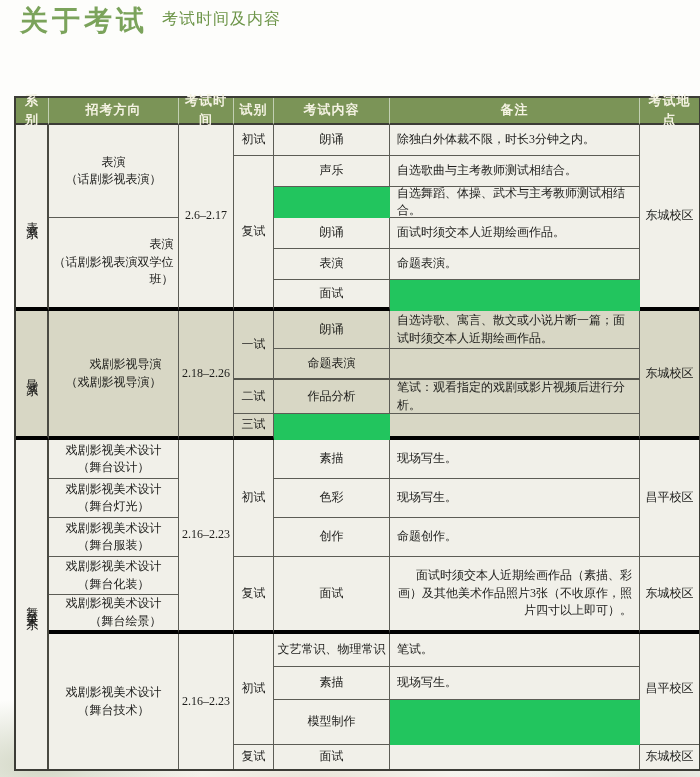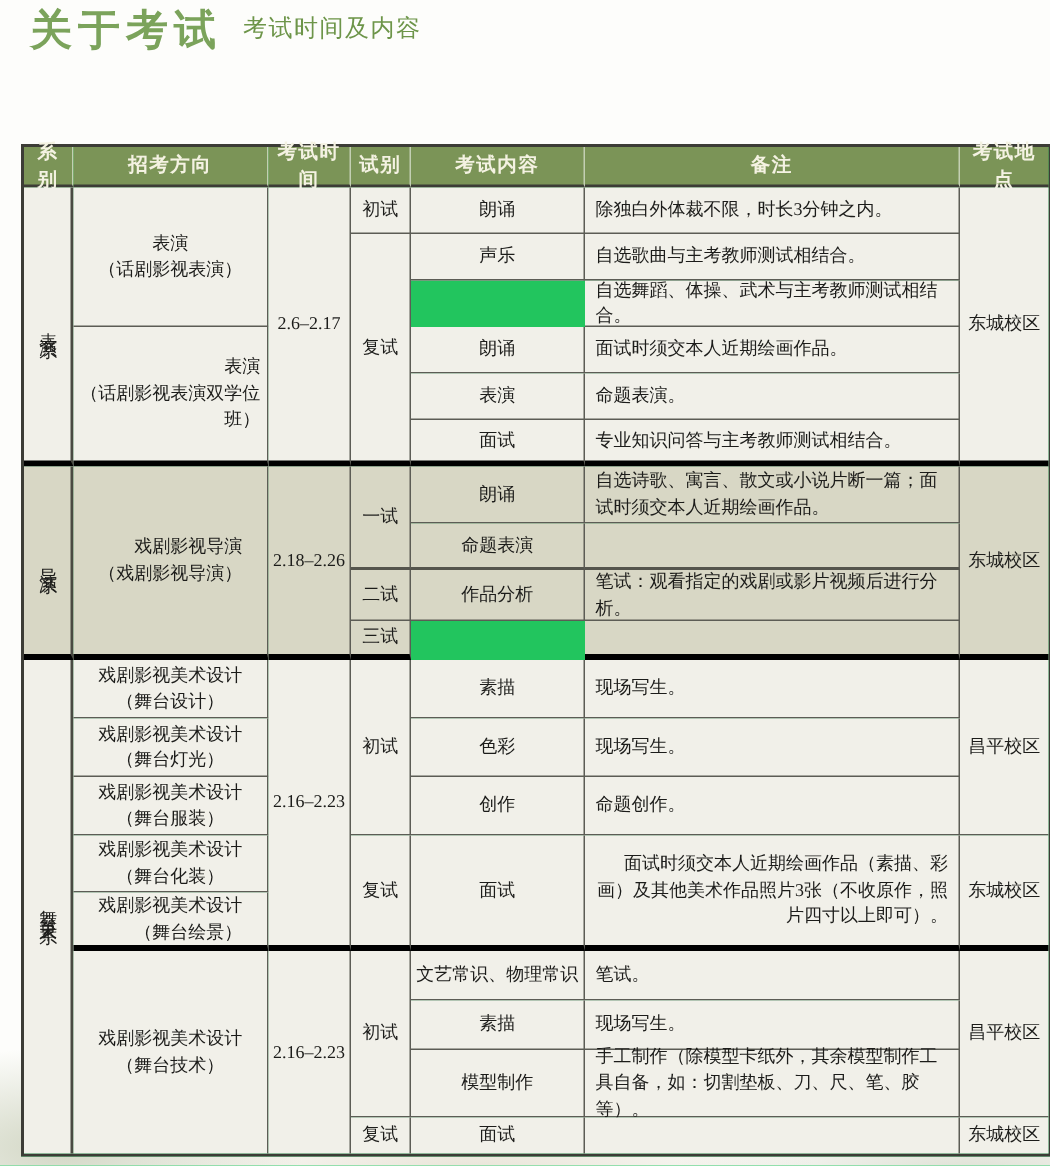--- a/index.html
+++ b/index.html
@@ -98,21 +98,20 @@
   <div class="cell" style="grid-area:2/5/3/6">朗诵</div>
   <div class="cell" style="grid-area:3/5/4/6">声乐</div>
   <div class="cell" style="grid-area:5/5/6/6">朗诵</div>
   <div class="cell" style="grid-area:6/5/7/6">表演</div>
   <div class="cell secb" style="grid-area:7/5/8/6">面试</div>
   <div class="cell remark" style="grid-area:2/6/3/7">除独白外体裁不限，时长3分钟之内。</div>
   <div class="cell remark" style="grid-area:4/6/5/7">自选舞蹈、体操、武术与主考教师测试相结合。</div>
   <div class="cell remark" style="grid-area:3/6/4/7">自选歌曲与主考教师测试相结合。</div>
   <div class="cell remark" style="grid-area:5/6/6/7">面试时须交本人近期绘画作品。</div>
   <div class="cell remark" style="grid-area:6/6/7/7">命题表演。</div>
-  <div class="cell remark secb" style="grid-area:7/6/8/7">专业知识问答与主考教师测试相结合。</div>
   <div class="cell secb rr" style="grid-area:2/7/8/8">东城校区</div>
 
   <div class="cell dept alt secb" style="grid-area:8/1/12/2">导演系</div>
   <div class="cell alt secb" style="grid-area:8/2/12/3">戏剧影视导演
 （戏剧影视导演）</div>
   <div class="cell alt secb" style="grid-area:8/3/12/4">2.18–2.26</div>
   <div class="cell alt tb" style="grid-area:8/4/10/5">一试</div>
   <div class="cell alt" style="grid-area:10/4/11/5">二试</div>
   <div class="cell alt secb" style="grid-area:11/4/12/5">三试</div>
   <div class="cell alt" style="grid-area:8/5/9/6">朗诵</div>
@@ -154,18 +153,17 @@
 （舞台技术）</div>
   <div class="cell last" style="grid-area:17/3/21/4">2.16–2.23</div>
   <div class="cell" style="grid-area:17/4/20/5">初试</div>
   <div class="cell last" style="grid-area:20/4/21/5">复试</div>
   <div class="cell" style="grid-area:17/5/18/6">文艺常识、物理常识</div>
   <div class="cell" style="grid-area:18/5/19/6">素描</div>
   <div class="cell" style="grid-area:19/5/20/6">模型制作</div>
   <div class="cell last" style="grid-area:20/5/21/6">面试</div>
   <div class="cell remark" style="grid-area:17/6/18/7">笔试。</div>
   <div class="cell remark" style="grid-area:18/6/19/7">现场写生。</div>
-  <div class="cell remark" style="grid-area:19/6/20/7">手工制作（除模型卡纸外，其余模型制作工具自备，如：切割垫板、刀、尺、笔、胶等）。</div>
   <div class="cell remark last" style="grid-area:20/6/21/7"></div>
   <div class="cell rr" style="grid-area:17/7/20/8">昌平校区</div>
   <div class="cell last rr" style="grid-area:20/7/21/8">东城校区</div>
 
 </div>
 
 </body></html>

